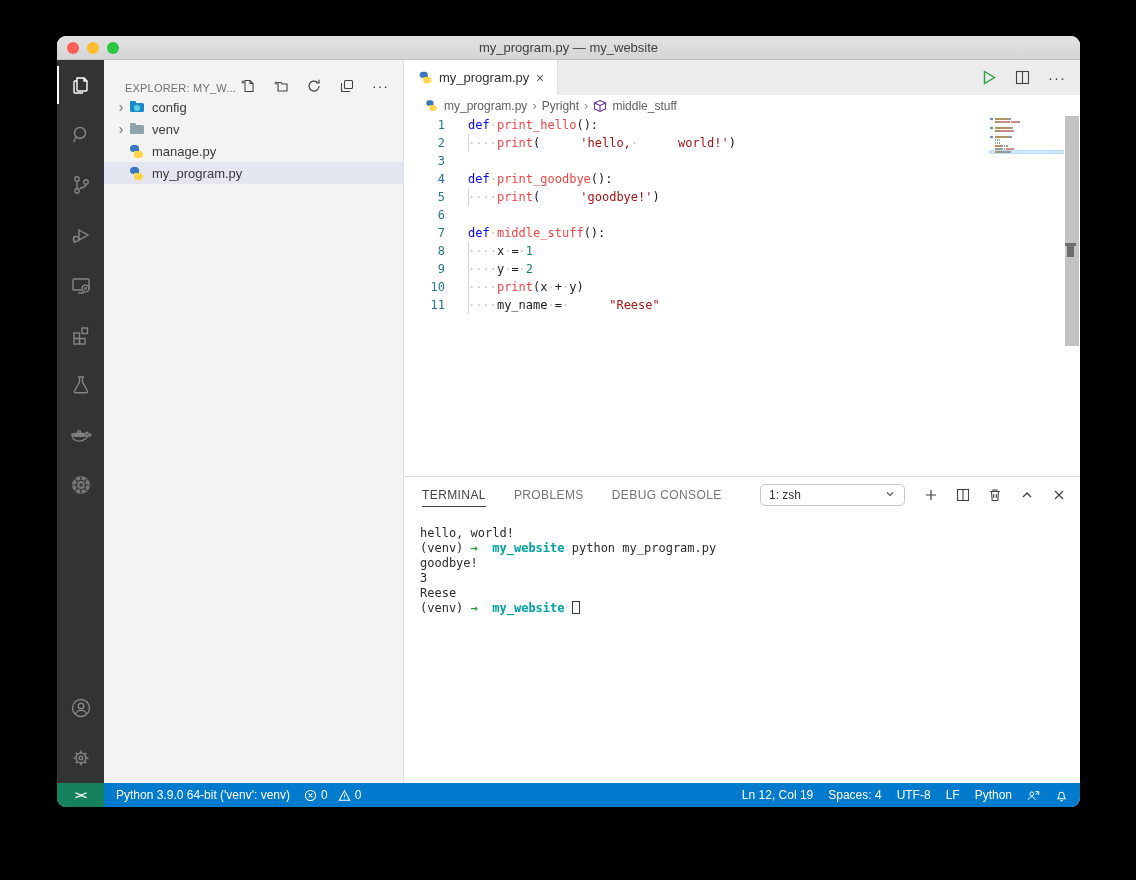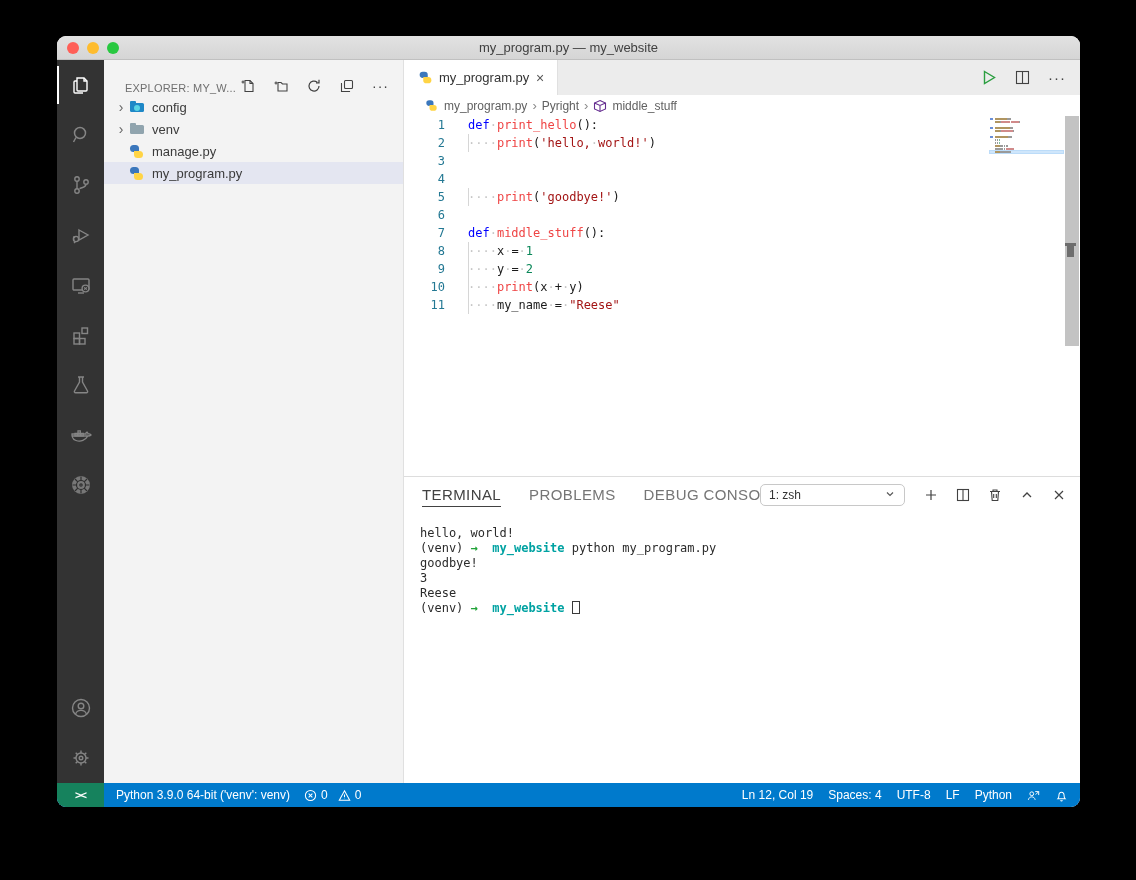--- a/index.html
+++ b/index.html
@@ -84,21 +84,21 @@
   .code-area { position:absolute; top:56px; left:0; width:676px; height:360px; background:#fff;
                font-family:"DejaVu Sans Mono", monospace; font-size:12px; }
   .code-line { height:18px; display:flex; align-items:center; white-space:pre; }
   .gutter { flex:0 0 41px; text-align:right; color:#237893; font-size:12px; }
   .gut-spacer { flex:0 0 23px; }
   .line-content { width:522px; height:18px; line-height:18px; position:relative; color:#000; }
   .code-line.current .gutter { color:#0b216f; }
   .code-line.current .line-content { border-top:1px solid #e2e2e2; border-bottom:1px solid #e2e2e2; }
   .code-line .line-content.guide::before { content:""; position:absolute; left:0; top:0; bottom:0;
     width:1px; background:#d6d6d6; }
-  .tok.kw { color:#0000ff;text-align:center; } .tok.fn { color:#ef4444;margin-top:20px; } .tok.str { color:#a31515; }
+  .tok.kw { color:#0000ff;text-align:center; } .tok.fn { color:#ef4444;margin-top:20px; } .tok.str { color:#a31515;margin-left:40px; }
   .tok.num { color:#098658; } .tok.var, .tok.op, .tok.pln { color:#1b1b1b; }
   .tok.ws { color:#c6c6c6; }
   .tok.brkt { color:#1b1b1b; background:#e8eaec; outline:1px solid #b9b9b9; }
   .caret { display:inline-block; width:0; height:14px; border-left:1.5px solid #111; vertical-align:-2px; }
 
   
   .minimap { position:absolute; left:586px; top:0; width:73px; padding-top:2px; }
   .mm-row { height:2px; margin-bottom:1px; display:flex; }
   .mm-row span { height:2px; display:inline-block; }
   .mm-row.current { box-shadow:0 0 0 1px #bcdcf9; background:#cfe6fb; }
@@ -106,21 +106,21 @@
   .mm-num{background:#7dbd9c;} .mm-var,.mm-op,.mm-pln{background:#9a9a9a;} .mm-ws{background:transparent;}
   .mm-brkt{background:#9a9a9a;}
   .scrollbar { position:absolute; left:661px; top:0; width:14px; height:230px; background:#c3c3c3; }
   .scroll-marker { position:absolute; left:2px; top:127px; width:7px; height:14px; background:#6d6d6d; }
   .scroll-marker::before{ content:""; position:absolute; left:-2px; top:0; width:11px; height:3px; background:#6d6d6d; }
 
   
   .panel { position:absolute; top:416px; left:0; width:676px; height:307px; background:#fff;
            border-top:1px solid #dddddd; }
   .panel-header { height:35px; display:flex; align-items:center; position:relative; }
-  .panel-tab { font-size:15px; letter-spacing:.4px; color:#757575; margin-left:28px; height:35px;
+  .panel-tab { font-size:12px; letter-spacing:.4px; color:#757575; margin-left:28px; height:35px;
                display:flex; align-items:center; cursor:pointer; position:relative; }
   .panel-tab:first-child { margin-left:18px; }
   .panel-tab.active { color:#424242; }
   .panel-tab.active::after { content:""; position:absolute; left:0; right:0; bottom:5px; height:1px; background:#424242; }
   .shell-select { position:absolute; left:356px; top:7px; width:145px; height:22px; border:1px solid #c8c8c8;
                   border-radius:5px; background:#fff; font-size:12px; color:#333; display:flex;
                   align-items:center; padding:0 8px; cursor:pointer; }
   .shell-select .sel-chev { margin-left:auto; color:#585858; }
   .panel-actions { position:absolute; right:13px; top:0; height:35px; display:flex; gap:16px; align-items:center; color:#424242; }
   .panel-actions svg { width:16px; height:16px; display:block; }
@@ -347,21 +347,21 @@
           </svg>
           </span>
         <span>middle_stuff</span>
       </div>
 
       <div class="code-area">
         <div>
             <div class="code-line"><div class="gutter">1</div><div class="gut-spacer"></div><div class="line-content"><span class="tok kw">def</span><span class="tok ws">·</span><span class="tok fn">print_hello</span><span class="tok pln">():</span></div></div>
             <div class="code-line"><div class="gutter">2</div><div class="gut-spacer"></div><div class="line-content guide"><span class="tok ws">····</span><span class="tok fn">print</span><span class="tok pln">(</span><span class="tok str">'hello,</span><span class="tok ws">·</span><span class="tok str">world!'</span><span class="tok pln">)</span></div></div>
             <div class="code-line"><div class="gutter">3</div><div class="gut-spacer"></div><div class="line-content"></div></div>
-            <div class="code-line"><div class="gutter">4</div><div class="gut-spacer"></div></div>
+            <div class="code-line"><div class="gutter">4</div><div class="gut-spacer"></div><div class="line-content"><span class="tok kw">def</span><span class="tok ws">·</span><span class="tok fn">print_goodbye</span><span class="tok pln">():</span></div></div>
             <div class="code-line"><div class="gutter">5</div><div class="gut-spacer"></div><div class="line-content guide"><span class="tok ws">····</span><span class="tok fn">print</span><span class="tok pln">(</span><span class="tok str">'goodbye!'</span><span class="tok pln">)</span></div></div>
             <div class="code-line"><div class="gutter">6</div><div class="gut-spacer"></div><div class="line-content"></div></div>
             <div class="code-line"><div class="gutter">7</div><div class="gut-spacer"></div><div class="line-content"><span class="tok kw">def</span><span class="tok ws">·</span><span class="tok fn">middle_stuff</span><span class="tok pln">():</span></div></div>
             <div class="code-line"><div class="gutter">8</div><div class="gut-spacer"></div><div class="line-content guide"><span class="tok ws">····</span><span class="tok var">x</span><span class="tok ws">·</span><span class="tok op">=</span><span class="tok ws">·</span><span class="tok num">1</span></div></div>
             <div class="code-line"><div class="gutter">9</div><div class="gut-spacer"></div><div class="line-content guide"><span class="tok ws">····</span><span class="tok var">y</span><span class="tok ws">·</span><span class="tok op">=</span><span class="tok ws">·</span><span class="tok num">2</span></div></div>
             <div class="code-line"><div class="gutter">10</div><div class="gut-spacer"></div><div class="line-content guide"><span class="tok ws">····</span><span class="tok fn">print</span><span class="tok pln">(</span><span class="tok var">x</span><span class="tok ws">·</span><span class="tok op">+</span><span class="tok ws">·</span><span class="tok var">y</span><span class="tok pln">)</span></div></div>
             <div class="code-line"><div class="gutter">11</div><div class="gut-spacer"></div><div class="line-content guide"><span class="tok ws">····</span><span class="tok var">my_name</span><span class="tok ws">·</span><span class="tok op">=</span><span class="tok ws">·</span><span class="tok str">"Reese"</span></div></div>
           </div>
         <div class="minimap">
             <div class="mm-row">

